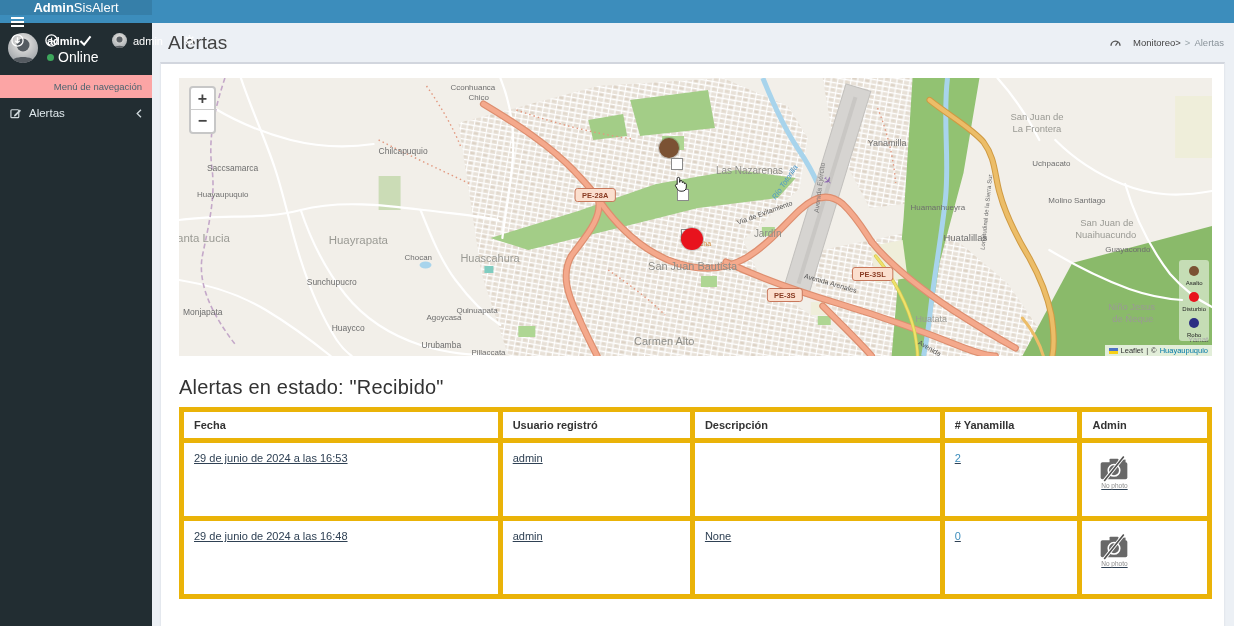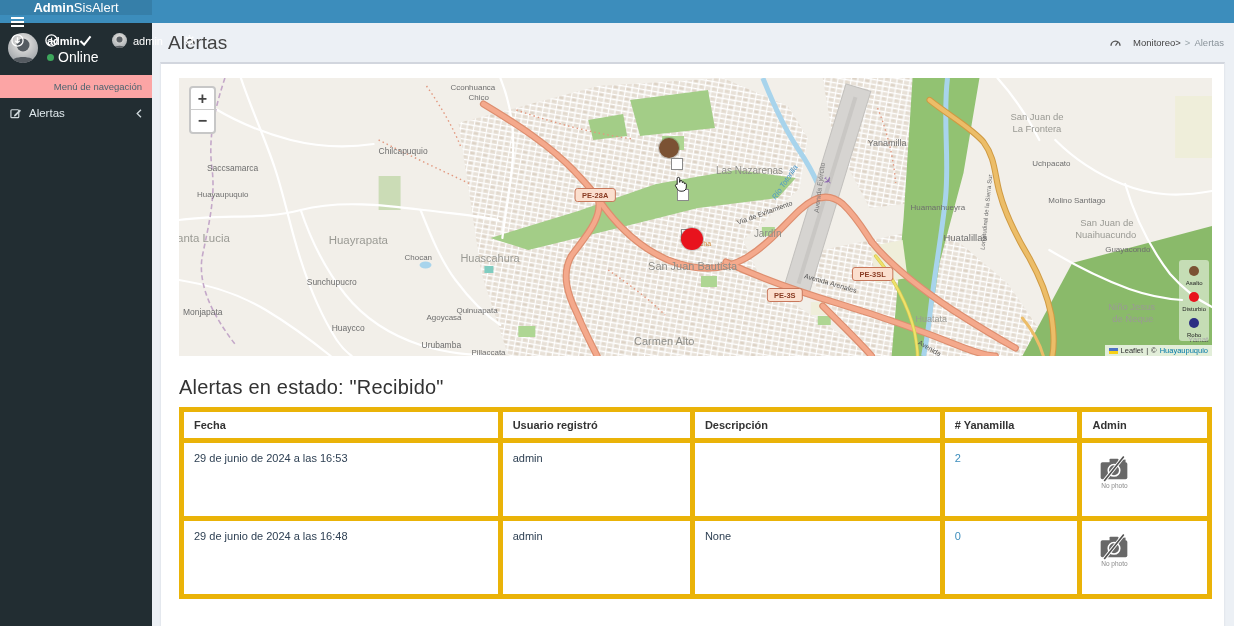--- a/index.html
+++ b/index.html
@@ -75,21 +75,21 @@
   .attribution .flag { width:9px; height:6px; display:inline-block;
     background:linear-gradient(to bottom,#4e73c4 50%,#f7d117 50%); }
   .attribution a { color:#0078a8; text-decoration:none; cursor:pointer; }
 
   
   .section-title { font-size:20px; font-weight:500; color:#333; margin:20px 0 8px 0; letter-spacing:0.2px; }
   table.alerts { width:100%; border-collapse:collapse; table-layout:fixed; background:#fff; }
   table.alerts th, table.alerts td { border:5px solid #eab308; text-align:left; vertical-align:top; }
   table.alerts th { font-size:11px; color:#333; font-weight:bold; padding:7px 10px; }
   table.alerts td { font-size:11px; color:#2f4154; padding:9px 10px; }
-  tr.data-row td { height:78px; }
+  tr.data-row td { height:78px;text-decoration:underline; }
   .col-fecha { width:31%; } .col-usuario { width:18.7%;margin-left:8px; } .col-desc { width:24.3%;margin-left:48px; }
   .col-rep { width:13.4%; } .col-img { width:12.6%; }
   td a.rep-link { color:#3c8dbc; text-decoration:none; cursor:pointer; }
   .no-photo { width:40px; text-align:center; margin:3px 0 0 2px; }
   .no-photo .np-label { font-size:6.5px; color:#8a8a8a; margin-top:-2px; }
 </style>
 </head>
 <body>
 
 <div class="navbar">

